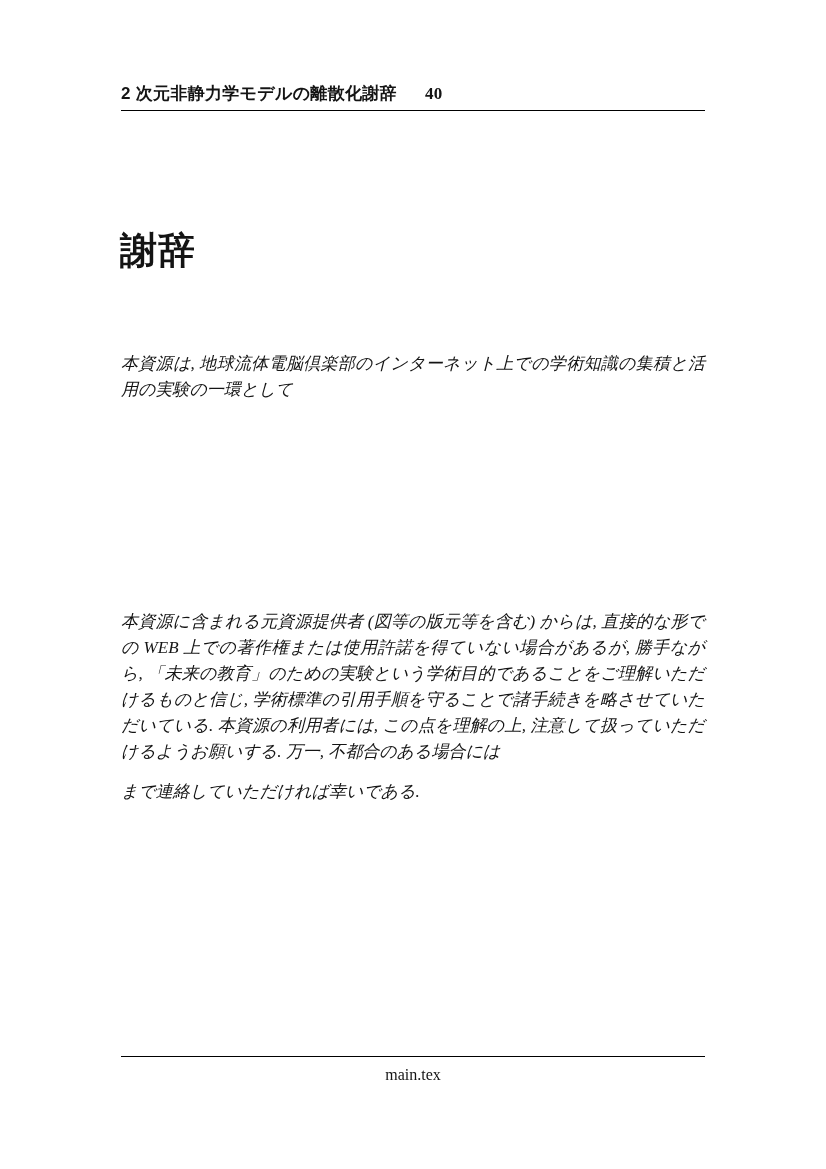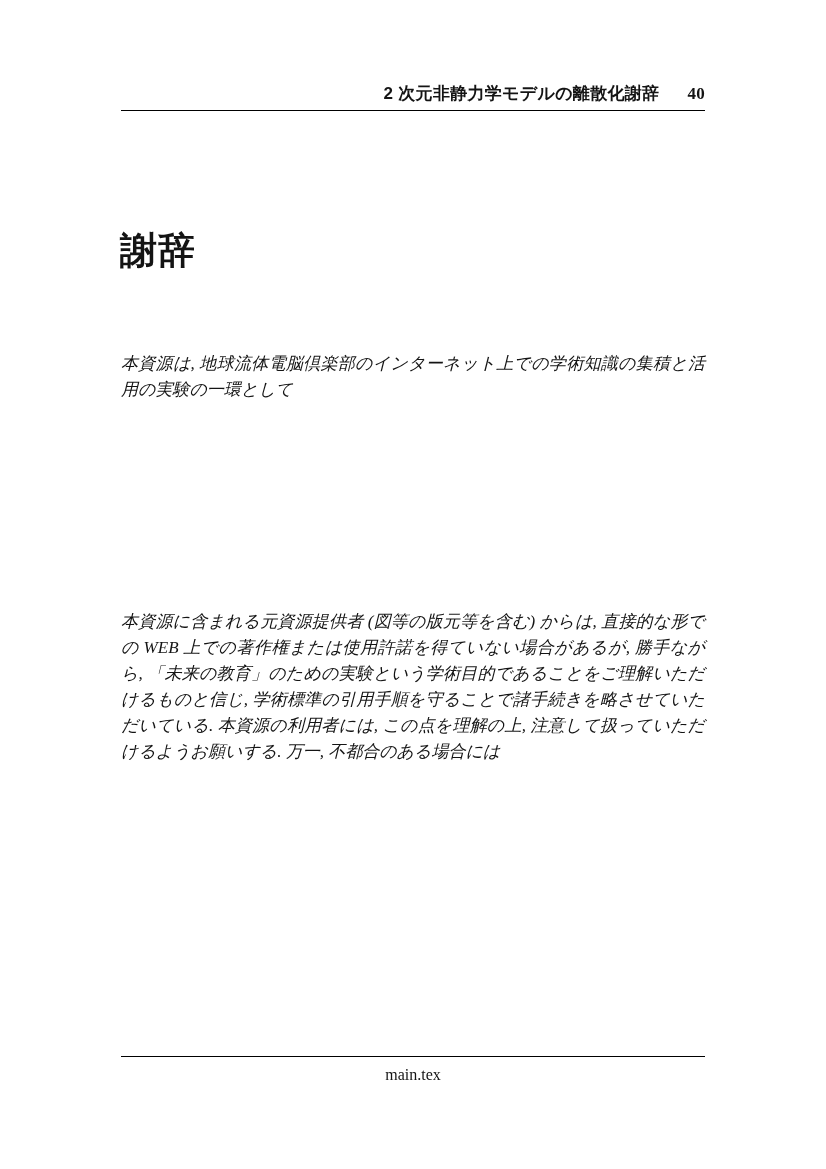--- a/index.html
+++ b/index.html
@@ -16,21 +16,21 @@
     overflow: hidden;
     font-family: "Liberation Serif", "DejaVu Serif", serif;
   }
   
   .running-header {
     position: absolute;
     left: 121px;
     right: 121px;
     top: 82px;
     display: flex;
-    justify-content: flex-end;
+    justify-content: flex-start;
     align-items: baseline;
     border-bottom: 1.4px solid #000;
     padding-bottom: 5px;
     font-family: "Liberation Sans", "DejaVu Sans", sans-serif;
     font-size: 17px;
     font-weight: 600;
     letter-spacing: 0.3px;
   }
   .running-header .right-group {
     display: flex;
@@ -107,18 +107,19 @@
 
   <h1 class="chapter-title">謝辞</h1>
 
   <p class="body-block p1">本資源は, 地球流体電脳倶楽部のインターネット上での学術知識の集積と活用の実験の一環として</p>
 
 
 
   <p class="body-block p3">本資源に含まれる元資源提供者 (図等の版元等を含む) からは, 直接的な形での WEB 上での著作権または使用許諾を得ていない場合があるが, 勝手ながら, 「未来の教育」のための実験という学術目的であることをご理解いただけるものと信じ, 学術標準の引用手順を守ることで諸手続きを略させていただいている. 本資源の利用者には, この点を理解の上, 注意して扱っていただけるようお願いする. 万一, 不都合のある場合には</p>
 
 
+  <p class="body-block p4">まで連絡していただければ幸いである.</p>
 
   <div class="running-footer">
     <span>main.tex</span>
   </div>
 
 </div>
 
 </body></html>

